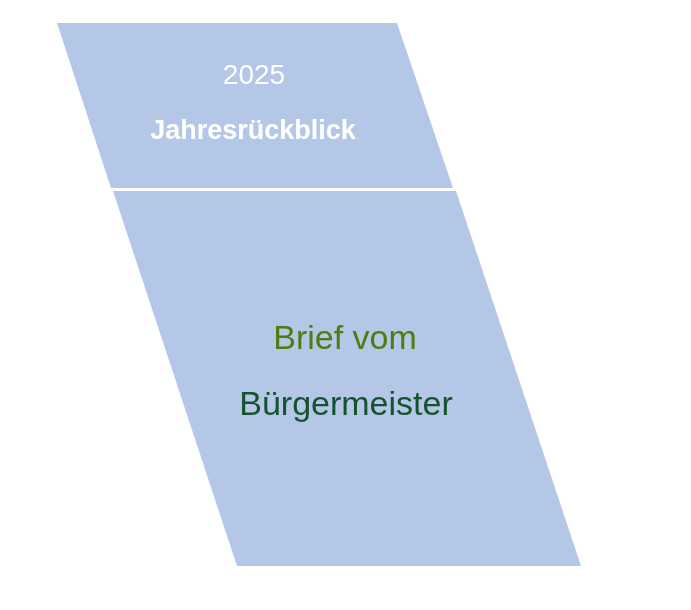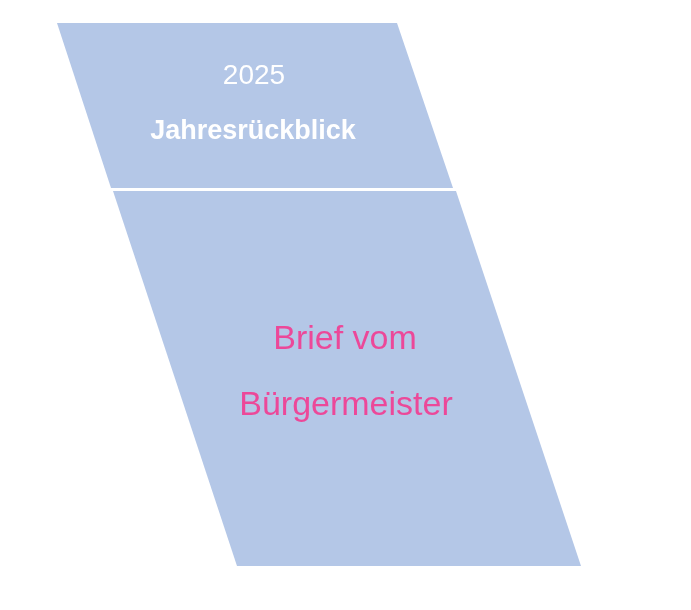--- a/index.html
+++ b/index.html
@@ -59,15 +59,15 @@
 
 <div class="canvas">
   <svg class="shape" viewBox="0 0 691 610" width="691" height="610">
     <polygon id="poly-top" fill="#B4C7E7" points="57,23 397,23 453,188 111,188"></polygon>
     <polygon id="poly-bottom" fill="#B4C7E7" points="113,191 456,191 581,566 237,566"></polygon>
   </svg>
 
   <div class="text-line t-year" style="color: rgb(255, 255, 255);">2025</div>
   <div class="text-line t-review" style="color: rgb(255, 255, 255);">Jahresrückblick</div>
 
-  <div class="text-line t-brief" style="color: #ec4899;">Brief vom</div>
-  <div class="text-line t-mayor" style="color: #ec4899;">Bürgermeister</div>
+  <div class="text-line t-brief" style="color: #4d7c0f;">Brief vom</div>
+  <div class="text-line t-mayor" style="color: #14532d;">Bürgermeister</div>
 </div>
 
 </body></html>

